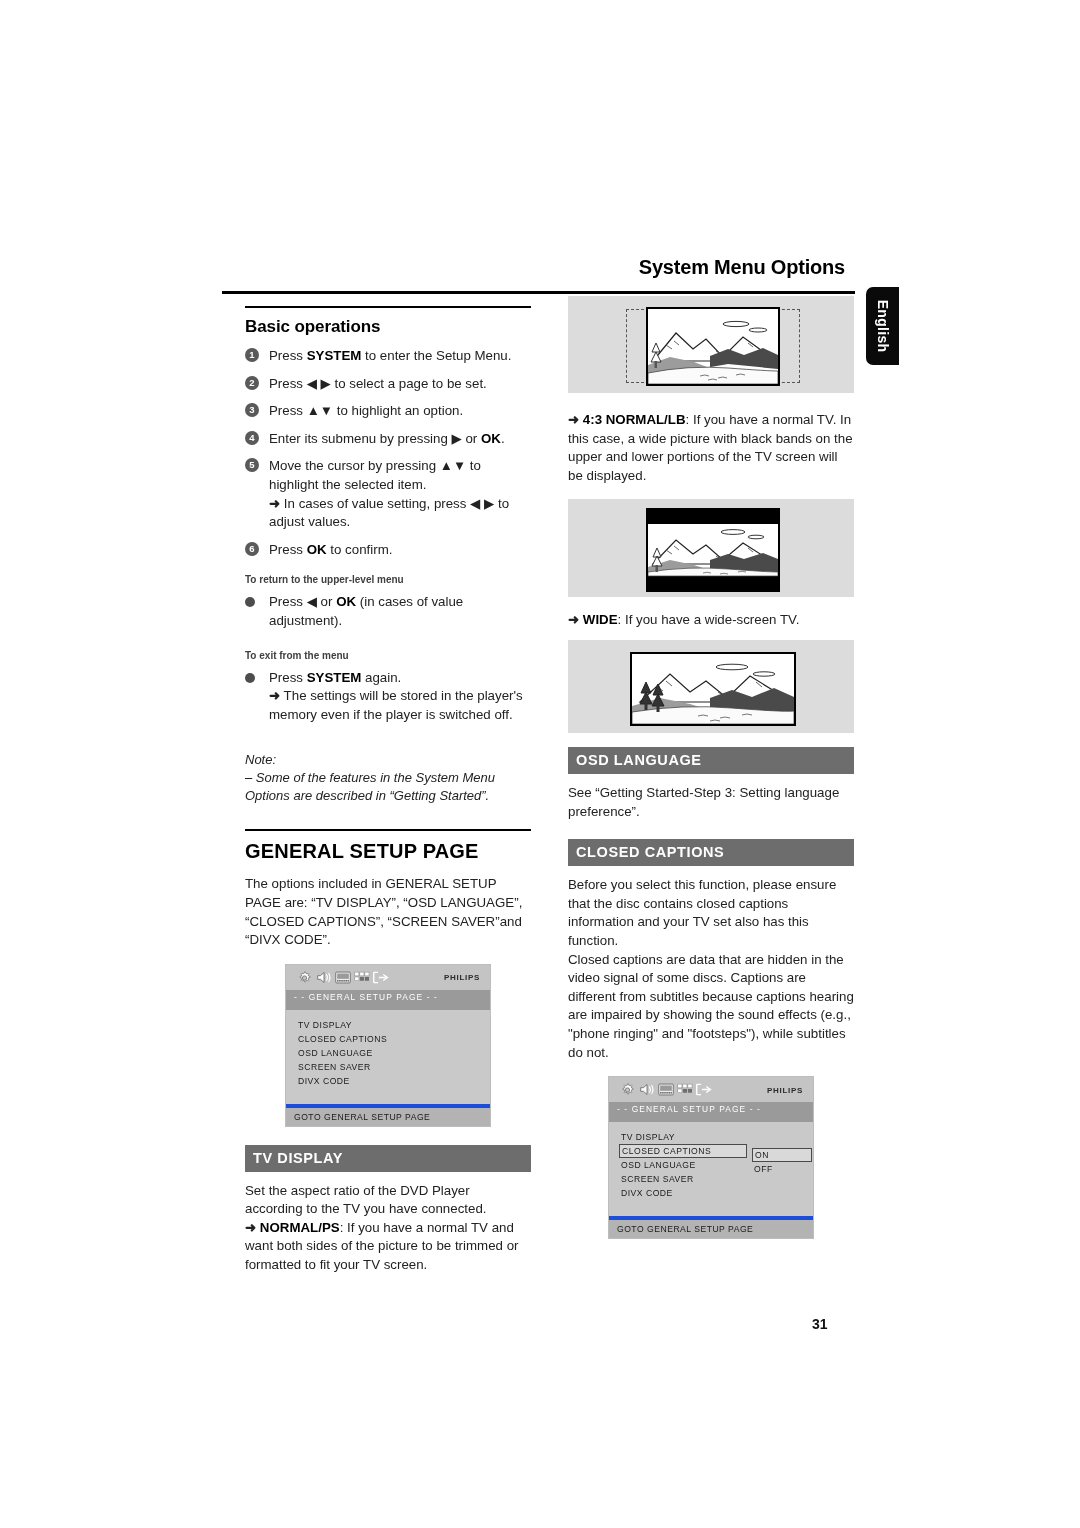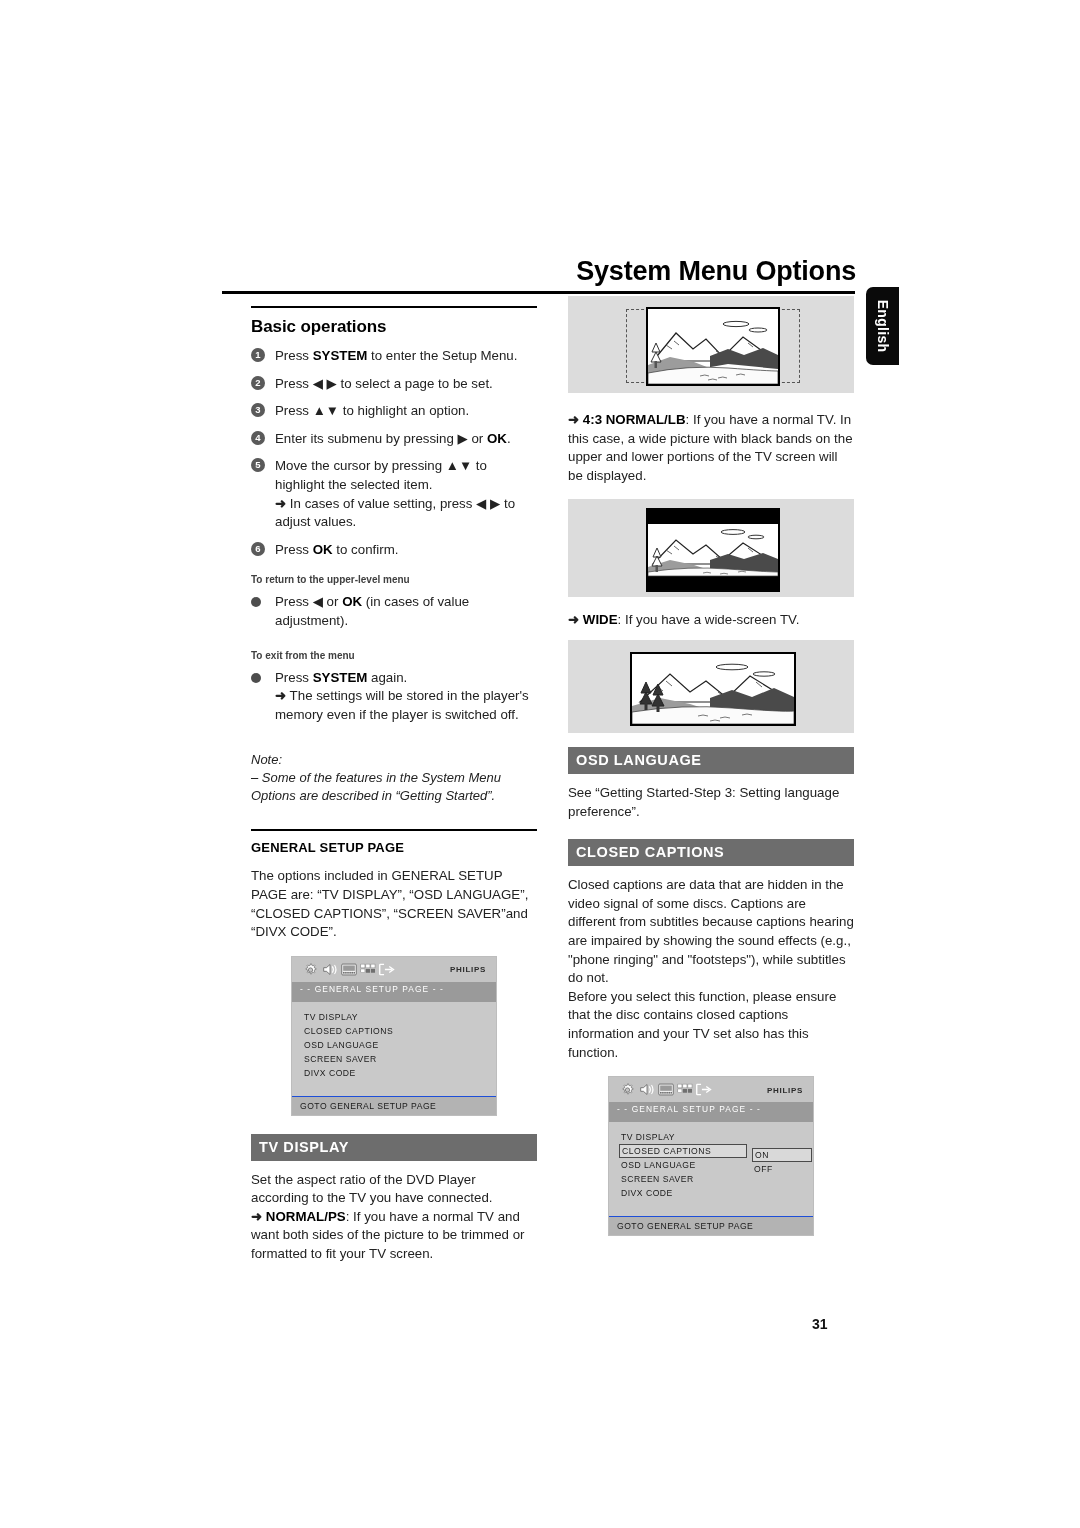--- a/index.html
+++ b/index.html
@@ -18,25 +18,25 @@
 
   .page {
     position: absolute;
     left: 0; top: 0;
     width: 1080px; height: 1528px;
   }
 
   
   .page-title {
     position: absolute;
-    left: 223px;
+    left: 212px;
     top: 256px;
     width: 633px;
     text-align: right;
-    font-size: 27px;
+    font-size: 20px;
     font-weight: bold;
     letter-spacing: -0.2px;
     color: #000;
   }
   .header-rule {
     position: absolute;
     left: 222px;
     top: 291px;
     width: 633px;
     height: 3px;
@@ -62,21 +62,21 @@
     white-space: nowrap;
     color: #fff;
     font-size: 14px;
     font-weight: bold;
     letter-spacing: 0.3px;
   }
 
   
   .col-left {
     position: absolute;
-    left: 251px;
+    left: 245px;
     top: 306px;
     width: 286px;
   }
   .col-right {
     position: absolute;
     left: 568px;
     top: 296px;
     width: 286px;
   }
 
@@ -88,21 +88,21 @@
     margin: 0 0 9px 0;
   }
   h2.sec-head {
     font-size: 17px;
     font-weight: bold;
     margin: 0 0 10px 0;
     color: #000;
     letter-spacing: -0.1px;
   }
   h2.sec-head-caps {
-    font-size: 13px;
+    font-size: 20px;
     font-weight: bold;
     margin: 0 0 12px 0;
     color: #000;
     letter-spacing: 0.2px;
   }
   p.body {
     font-size: 13.3px;
     line-height: 18.6px;
     margin: 0 0 0 0;
     color: #222;
@@ -244,21 +244,21 @@
     border: 1px solid #4a4a4a;
     padding: 1px 0 1px 2px;
   }
   .osd-sub {
     position: absolute;
     left: 143px;
   }
   .osd-sub .osd-item { width: 56px; }
   .osd-footer {
     background: #b3b3b3;
-    border-top: 1px solid #1d4ed8;
+    border-top: 4px solid #1d4ed8;
     font-size: 8.6px;
     letter-spacing: 0.5px;
     color: #1a1a1a;
     padding: 4px 0 4px 8px;
   }
 
   
   .pageno {
     position: absolute;
     left: 812px;
@@ -480,22 +480,22 @@
     </div>
 
     <div class="sp14"></div>
 
     <div class="banner">OSD LANGUAGE</div>
     <p class="body">See “Getting Started-Step 3: Setting language preference”.</p>
 
     <div class="sp18"></div>
 
     <div class="banner">CLOSED CAPTIONS</div>
+    <p class="body">Before you select this function, please ensure that the disc contains closed captions information and your TV set also has this function.</p>
     <p class="body">Closed captions are data that are hidden in the video signal of some discs. Captions are different from subtitles because captions hearing are impaired by showing the sound effects (e.g., "phone ringing" and "footsteps"), while subtitles do not.</p>
-    <p class="body">Before you select this function, please ensure that the disc contains closed captions information and your TV set also has this function.</p>
 
     <div class="sp14"></div>
 
     <div class="osd" style="width:204px; margin:0 auto;">
       <div class="osd-iconbar">
         <span class="osd-icon">
           <svg viewBox="0 0 20 20" width="17" height="16">
             <g fill="#ffffff" stroke="#555" stroke-width="0.7">
               <path d="M10 2.4 l1.3 0 .4 1.8 1.5.6 1.5-1.1.9.9-1.1 1.5.6 1.5 1.8.4 0 1.3-1.8.4-.6 1.5 1.1 1.5-.9.9-1.5-1.1-1.5.6-.4 1.8-1.3 0-.4-1.8-1.5-.6-1.5 1.1-.9-.9 1.1-1.5-.6-1.5-1.8-.4 0-1.3 1.8-.4.6-1.5-1.1-1.5.9-.9 1.5 1.1 1.5-.6z"></path>
             </g>

